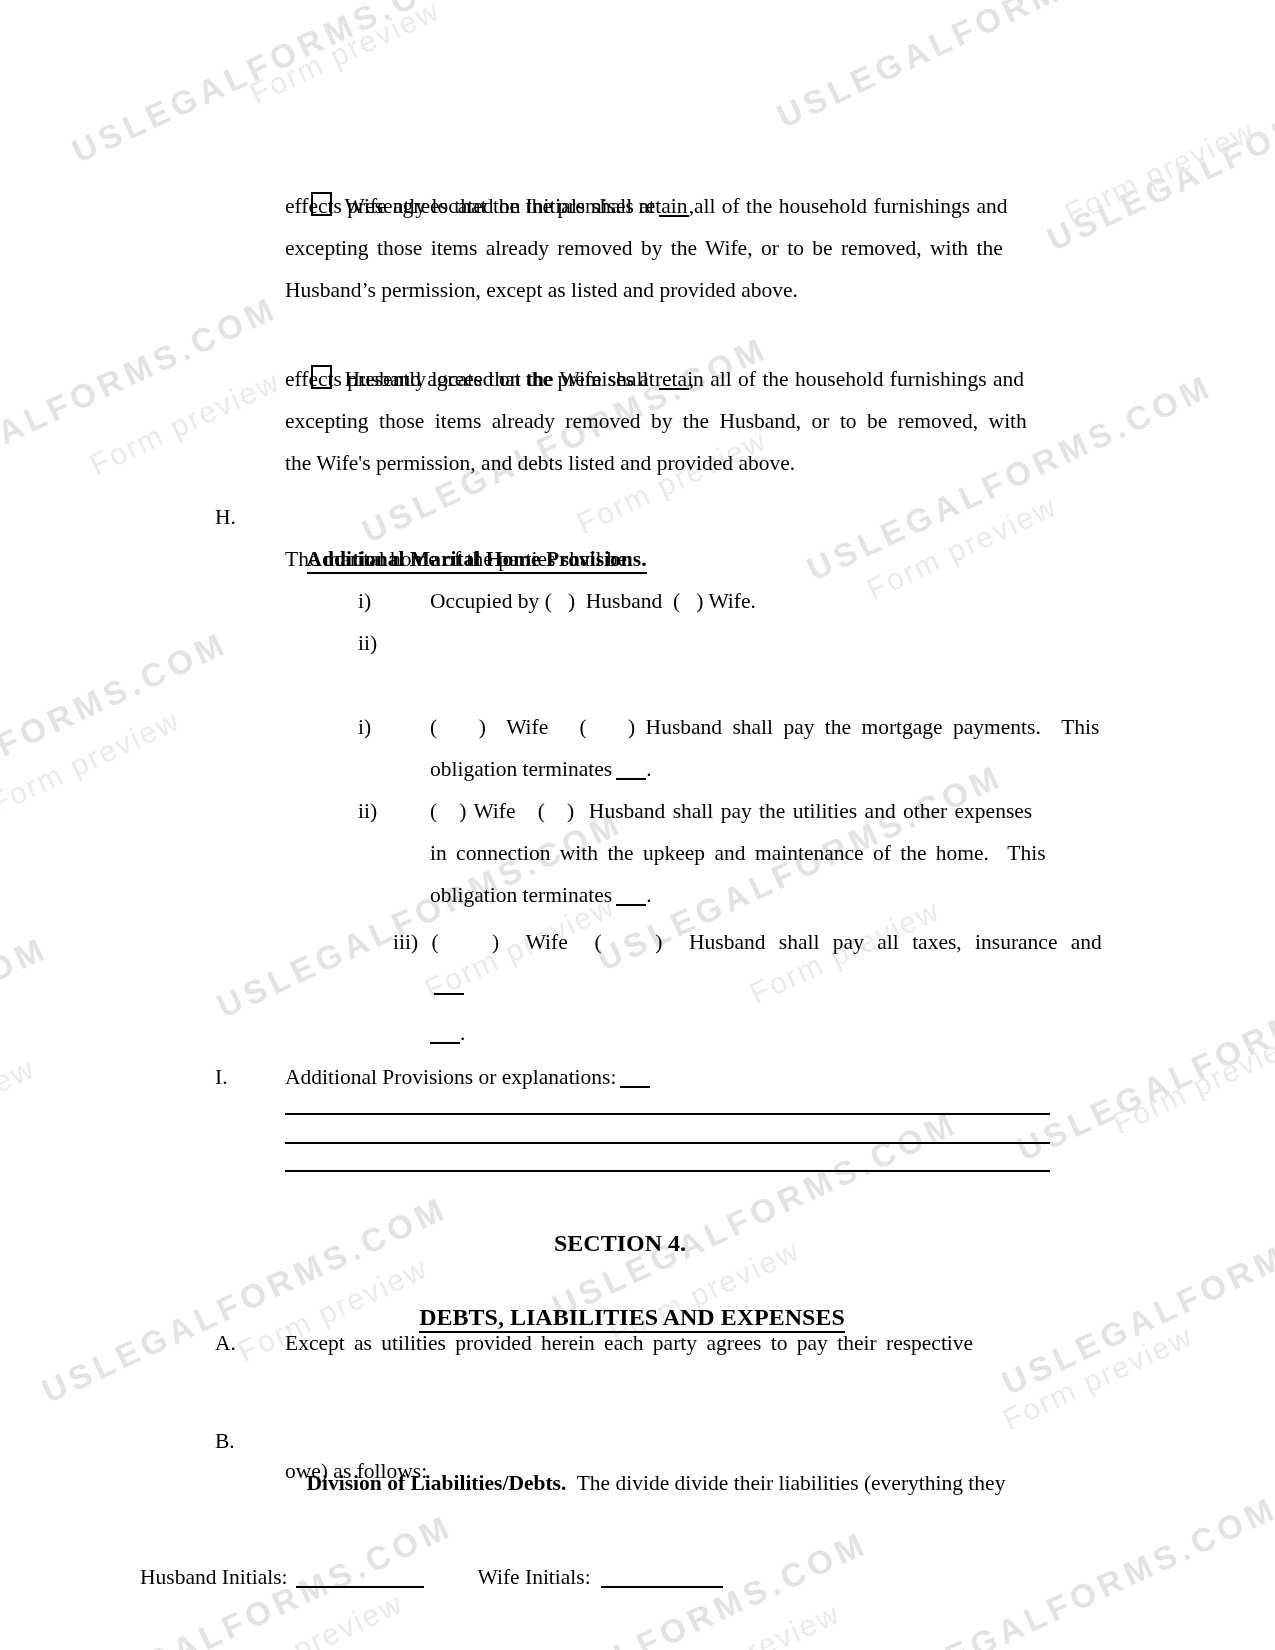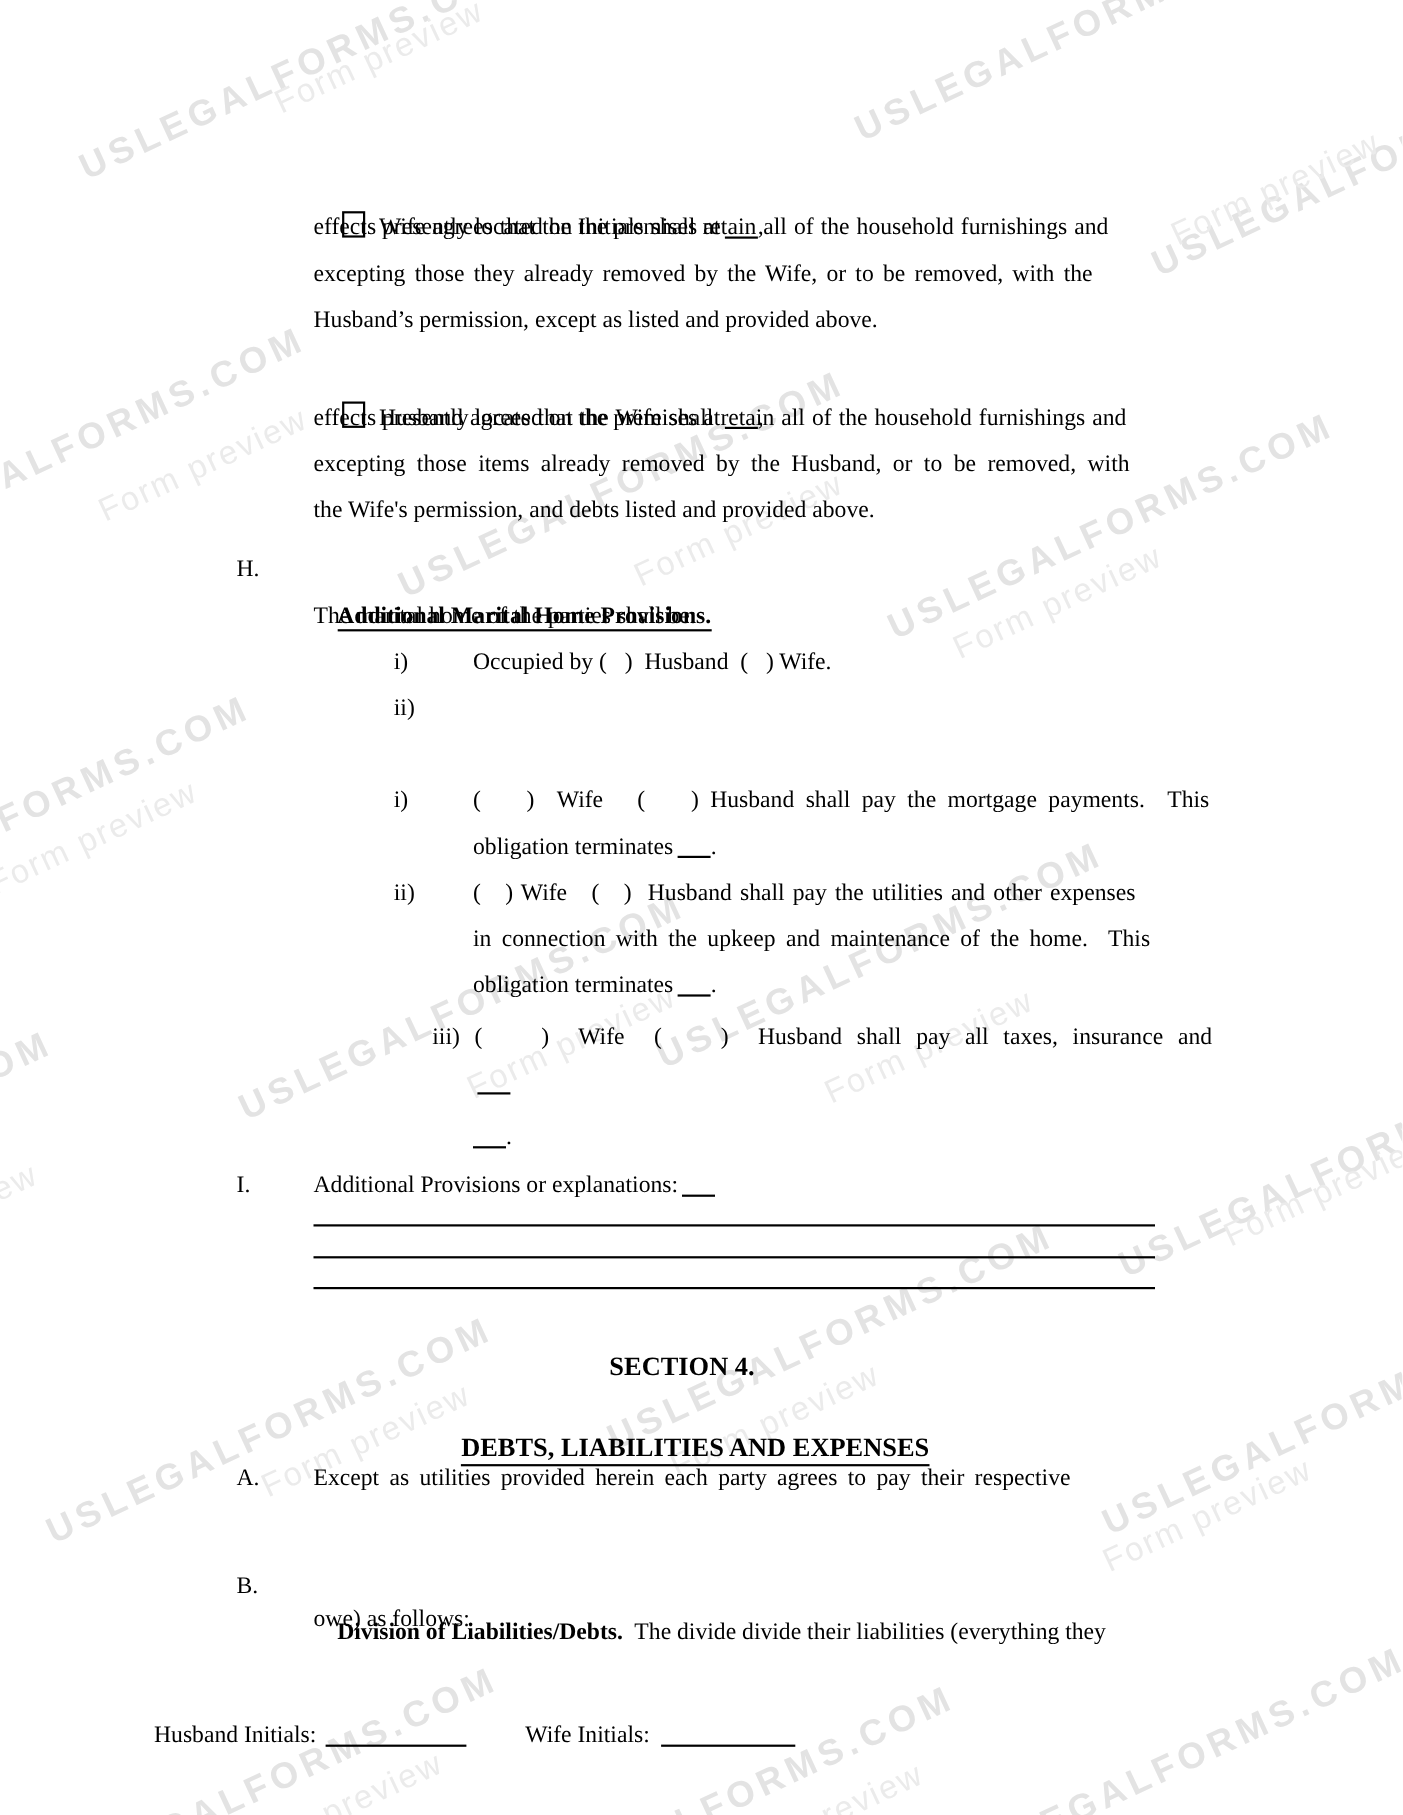--- a/index.html
+++ b/index.html
@@ -102,21 +102,21 @@
       <div class="wm wm-preview" style="left: 308px; top: 1645px;">Form preview</div>
       <div class="wm wm-preview" style="left: 745px; top: 1655px;">Form preview</div>
     </div>
 
   <div class="line" style="left:285px;top:143px;width:790px;word-spacing:1px">
     <span class="cbx"></span><span>Wife agrees that the Initials shall retain all of the household furnishings and</span>
   </div>
   <div class="line fill" style="left:285px;top:185px;width:790px">
     <span>effects presently located on the premises at</span><span class="blank"></span><span>,</span>
   </div>
-  <div class="line" style="left:285px;top:227px;width:790px;word-spacing:3px">excepting those they already removed by the Wife, or to be removed, with the</div>
+  <div class="line" style="left:285px;top:227px;width:790px;word-spacing:3px">excepting those items already removed by the Wife, or to be removed, with the</div>
   <div class="line" style="left:285px;top:269px;width:790px">Husband’s permission, except as listed and provided above.</div>
 
   <div class="line" style="left:285px;top:316px;width:790px;word-spacing:1px">
     <span class="cbx"></span><span>Husband agrees that the Wife shall retain all of the household furnishings and</span>
   </div>
   <div class="line fill" style="left:285px;top:358px;width:790px">
     <span>effects presently located on the premises at</span><span class="blank"></span><span>,</span>
   </div>
   <div class="line" style="left:285px;top:400px;width:790px;word-spacing:5px">excepting those items already removed by the Husband, or to be removed, with</div>
   <div class="line" style="left:285px;top:442px;width:790px">the Wife's permission, and debts listed and provided above.</div>

